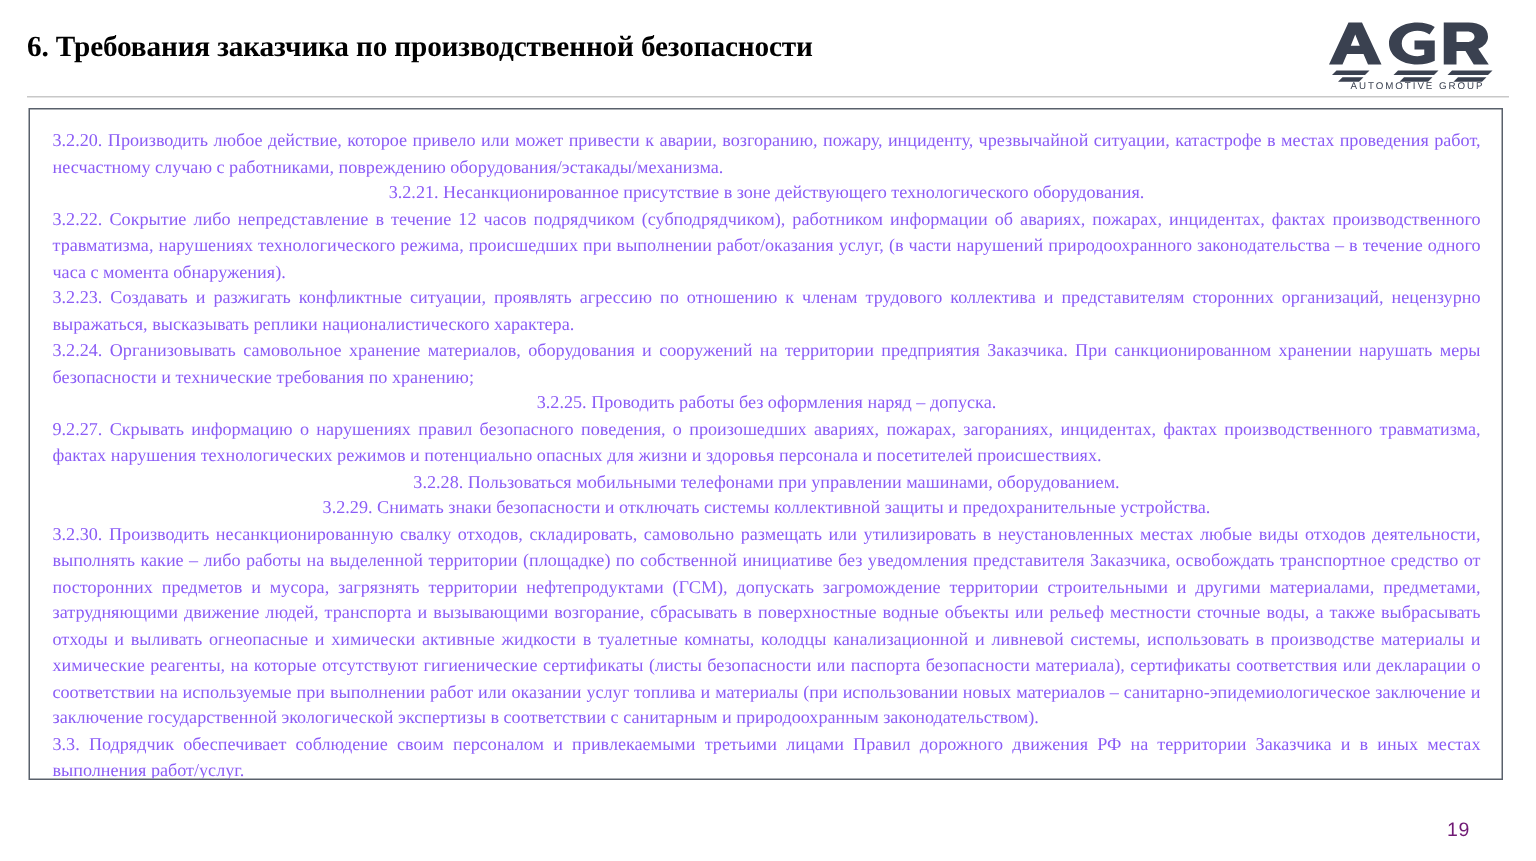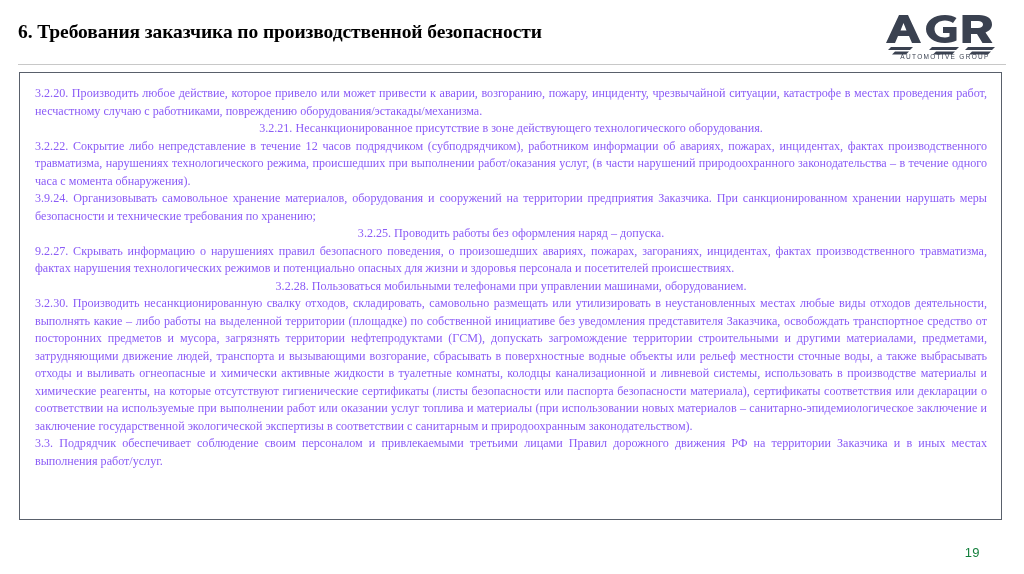--- a/index.html
+++ b/index.html
@@ -94,21 +94,21 @@
   .clause + .clause { margin-top: 0; }
   .clause.tight { text-align: center; }
 
   
   .page-number {
     position: absolute;
     right: 44px;
     bottom: 14px;
     font-family: "Liberation Sans", "DejaVu Sans", sans-serif;
     font-size: 13px;
-    color: #15803d;
+    color: #701a75;
     letter-spacing: 0.4px;
   }
 </style>
 </head>
 <body>
 
 <div class="slide">
 
   <div class="header">
     <div class="slide-title">6. Требования заказчика по производственной безопасности</div>
@@ -142,24 +142,26 @@
 
     <div class="header-rule"></div>
   </div>
 
   <div class="content-box">
     <div class="content-inner">
 
       <p class="clause">3.2.20. Производить любое действие, которое привело или может привести к аварии, возгоранию, пожару, инциденту, чрезвычайной ситуации, катастрофе в местах проведения работ, несчастному случаю с работниками, повреждению оборудования/эстакады/механизма.</p>
       <p class="clause tight">3.2.21. Несанкционированное присутствие в зоне действующего технологического оборудования.</p>
       <p class="clause">3.2.22. Сокрытие либо непредставление в течение 12 часов подрядчиком (субподрядчиком), работником информации об авариях, пожарах, инцидентах, фактах производственного травматизма, нарушениях технологического режима, происшедших при выполнении работ/оказания услуг, (в части нарушений природоохранного законодательства – в течение одного часа с момента обнаружения).</p>
-      <p class="clause">3.9.24. Организовывать самовольное хранение материалов, оборудования и сооружений на территории предприятия Заказчика. При санкционированном хранении нарушать меры безопасности и технические требования по хранению;</p>
+      <p class="clause">3.2.23. Создавать и разжигать конфликтные ситуации, проявлять агрессию по отношению к членам трудового коллектива и представителям сторонних организаций, нецензурно выражаться, высказывать реплики националистического характера.</p>
+      <p class="clause">3.2.24. Организовывать самовольное хранение материалов, оборудования и сооружений на территории предприятия Заказчика. При санкционированном хранении нарушать меры безопасности и технические требования по хранению;</p>
       <p class="clause tight">3.2.25. Проводить работы без оформления наряд – допуска.</p>
       <p class="clause">9.2.27. Скрывать информацию о нарушениях правил безопасного поведения, о произошедших авариях, пожарах, загораниях, инцидентах, фактах производственного травматизма, фактах нарушения технологических режимов и потенциально опасных для жизни и здоровья персонала и посетителей происшествиях.</p>
       <p class="clause tight">3.2.28. Пользоваться мобильными телефонами при управлении машинами, оборудованием.</p>
+      <p class="clause tight">3.2.29. Снимать знаки безопасности и отключать системы коллективной защиты и предохранительные устройства.</p>
       <p class="clause">3.2.30. Производить несанкционированную свалку отходов, складировать, самовольно размещать или утилизировать в неустановленных местах любые виды отходов деятельности, выполнять какие – либо работы на выделенной территории (площадке) по собственной инициативе без уведомления представителя Заказчика, освобождать транспортное средство от посторонних предметов и мусора, загрязнять территории нефтепродуктами (ГСМ), допускать загромождение территории строительными и другими материалами, предметами, затрудняющими движение людей, транспорта и вызывающими возгорание, сбрасывать в поверхностные водные объекты или рельеф местности сточные воды, а также  выбрасывать отходы и выливать огнеопасные и химически активные жидкости в туалетные комнаты, колодцы канализационной и ливневой системы, использовать в производстве материалы и химические реагенты, на которые отсутствуют гигиенические сертификаты (листы безопасности или паспорта безопасности материала), сертификаты соответствия или декларации о соответствии на используемые при выполнении работ или оказании услуг топлива и материалы (при использовании новых материалов – санитарно-эпидемиологическое заключение и заключение государственной экологической экспертизы в соответствии с санитарным и природоохранным законодательством).</p>
       <p class="clause">3.3. Подрядчик обеспечивает соблюдение своим персоналом и привлекаемыми третьими лицами Правил дорожного движения РФ на территории Заказчика и в иных местах выполнения работ/услуг.</p>
 
     </div>
   </div>
 
   <div class="page-number">19</div>
 
 </div>
 

